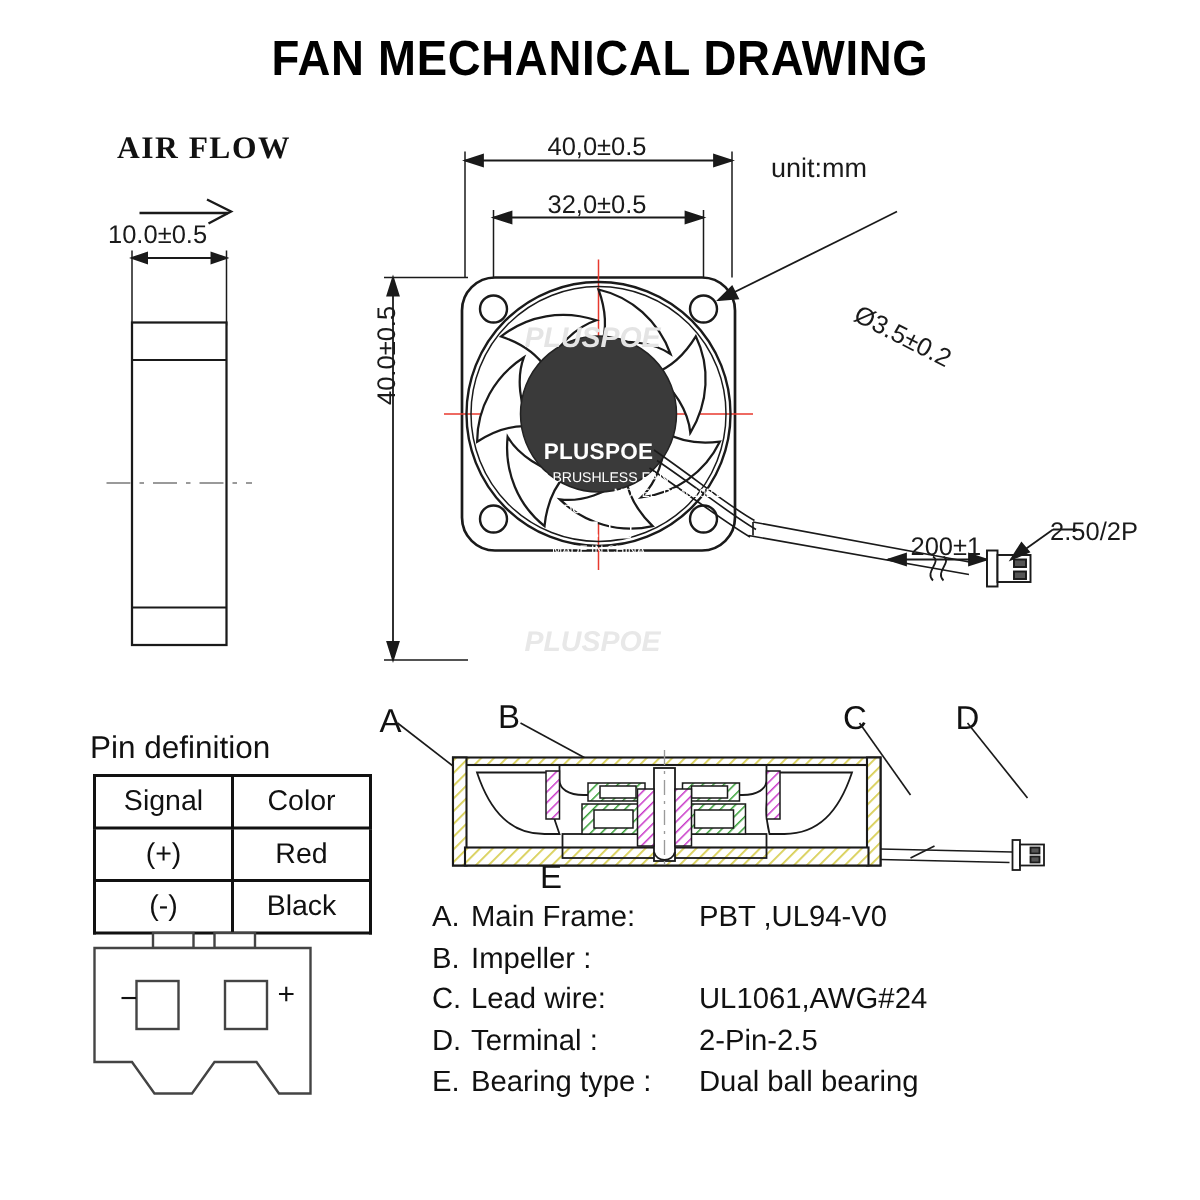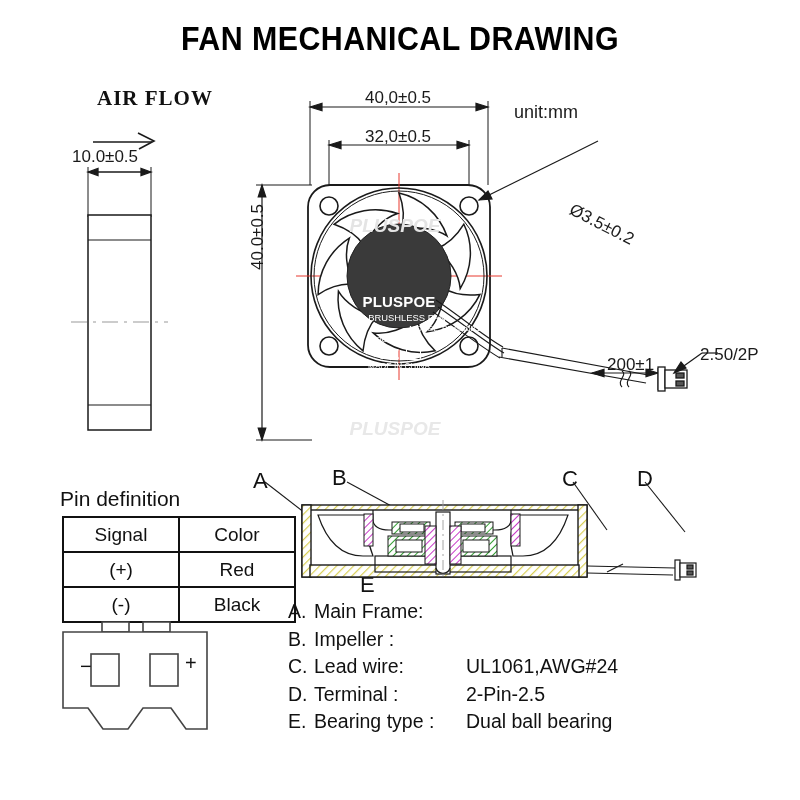--- a/index.html
+++ b/index.html
@@ -18,27 +18,27 @@
     transform:scaleX(0.92);transform-origin:center top;
     color:#000;
   }
   
   .dimtext{font-family:"Liberation Sans",sans-serif;font-size:17px;color:#1a1a1a;white-space:nowrap;}
   .serif-b{font-family:"Liberation Serif",serif;font-weight:bold;}
   .callout{font-family:"Liberation Sans",sans-serif;font-size:22px;color:#111;}
   #unitmm{right:58px;top:102px;font-size:18px;}
 
   
-  #airflow-label{left:78px;top:86px;font-size:21px;letter-spacing:1px;margin-left:19px;}
+  #airflow-label{left:78px;top:86px;font-size:21px;letter-spacing:1px;}
   
   #pin-title{left:60px;top:487px;font-size:21px;}
   #pin-table{left:62px;top:516px;border-collapse:collapse;}
   #pin-table td{
     border:2px solid #111;font-size:19px;text-align:center;
-    padding:3px 12px;width:90px;height:27px;font-family:"Liberation Sans",sans-serif;
+    padding:3px 0;width:90px;height:27px;font-family:"Liberation Sans",sans-serif;
   }
   
   #legend{left:288px;top:600px;}
   .leg-row{display:flex;align-items:baseline;height:27.5px;}
   .leg-key{width:26px;font-size:19.5px;}
   .leg-label{width:152px;font-size:19.5px;}
   .leg-val{font-size:19.5px;}
   
   .hubtxt{position:absolute;left:0;width:100%;text-align:center;color:#fff;font-family:"Liberation Sans",sans-serif;}
 </style>
@@ -346,20 +346,21 @@
       <rect x="95" y="42" width="28" height="32"></rect>
     </g>
   </svg>
   <div class="abs" style="left:80px;top:655px;font-size:20px;">−</div>
   <div class="abs" style="left:185px;top:652px;font-size:20px;">+</div>
 
   <div class="abs" id="legend">
     <div class="leg-row">
       <span class="leg-key">A.</span>
       <span class="leg-label">Main Frame:</span>
+      <span class="leg-val">PBT ,UL94-V0</span>
     </div>
     <div class="leg-row">
       <span class="leg-key">B.</span>
       <span class="leg-label">Impeller :</span>
     </div>
     <div class="leg-row">
       <span class="leg-key">C.</span>
       <span class="leg-label">Lead wire:</span>
       <span class="leg-val">UL1061,AWG#24</span>
     </div>

